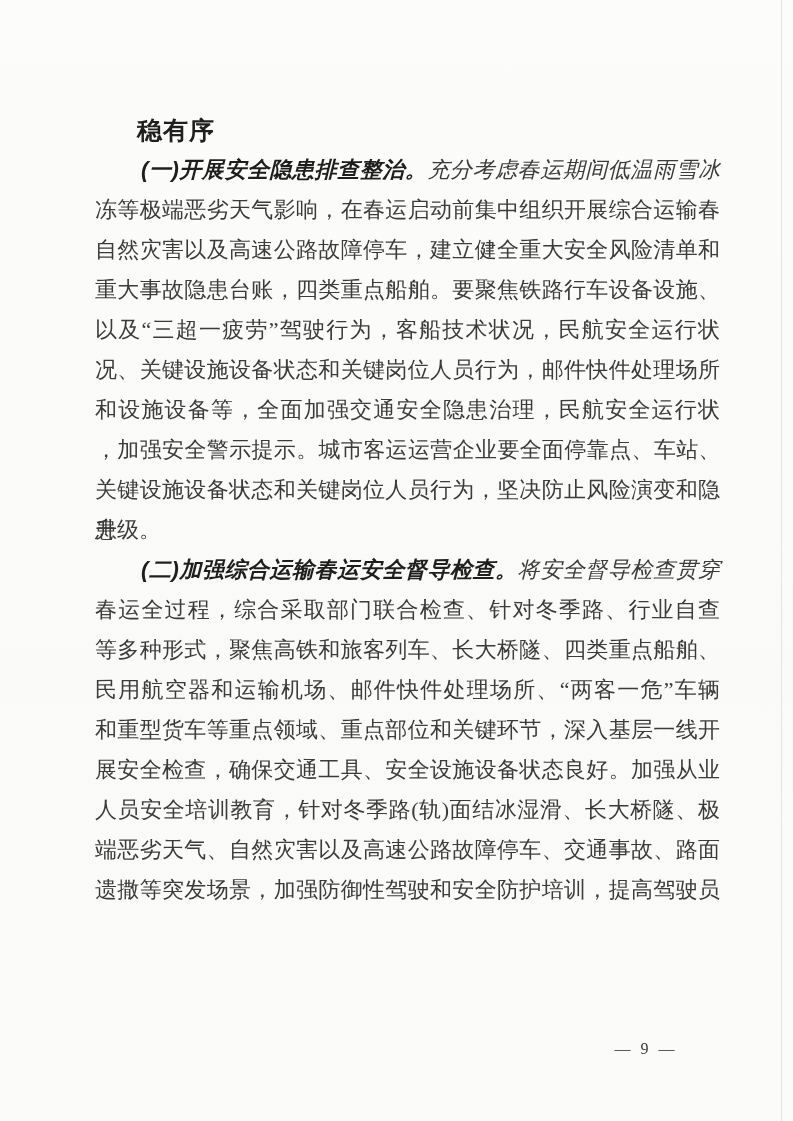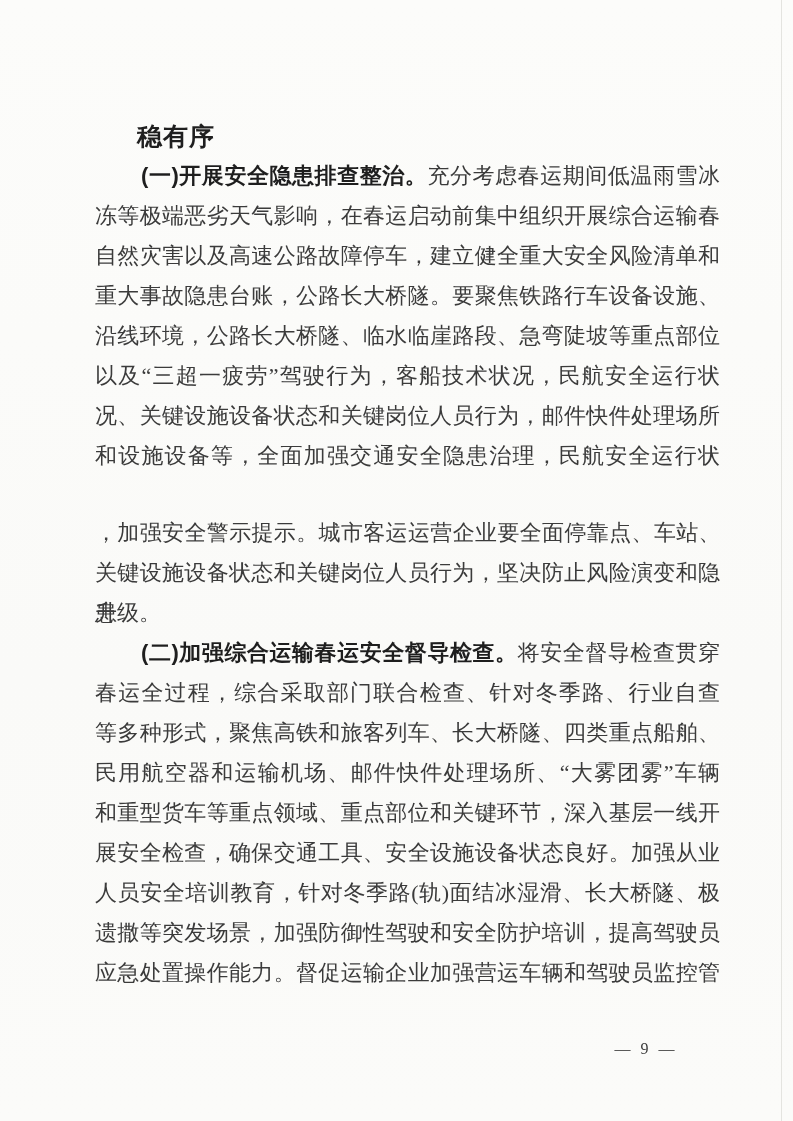--- a/index.html
+++ b/index.html
@@ -24,42 +24,42 @@
     position: absolute;
     top: 0;
     bottom: 0;
     right: 11px;
     width: 1px;
     background: #e4e4e0;
   }
   .text-block {
     position: absolute;
     left: 95px;
-    top: 116px;
+    top: 110px;
     width: 625px;
   }
   .line {
     height: 40px;
     line-height: 40px;
     font-size: 22px;
     color: #3b3b3b;
     text-align: left;
   }
   .line.full {
     text-align: justify;
     text-align-last: justify;
   }
   .line.tight {
     letter-spacing: -0.6px;
-    margin-top: 37px;
   }
   .line.para-first {
     text-indent: 46px;
     text-align: justify;
     text-align-last: justify;
+    font-style: italic;
   }
   .line.cont-heading {
     text-indent: 42px;
   }
   .cont-heading .heiti {
     font-family: "Liberation Sans", "DejaVu Sans", sans-serif;
     font-weight: 700;
     font-size: 25px;
     color: #1f1f1f;
     letter-spacing: 1px;
@@ -88,35 +88,34 @@
   <div class="scan-edge"></div>
 
   <div class="text-block">
 
     <div class="line cont-heading"><span class="heiti">稳有序</span></div>
 
     <div class="line para-first"><span class="clause-head">(一)开展安全隐患排查整治。</span><span>充分考虑春运期间低温雨雪冰</span></div>
 
     <div class="line full">冻等极端恶劣天气影响，在春运启动前集中组织开展综合运输春</div>
     <div class="line full">自然灾害以及高速公路故障停车，建立健全重大安全风险清单和</div>
-    <div class="line full">重大事故隐患台账，公路长大桥隧。要聚焦铁路行车设备设施、</div>
-    <div class="line full">沿线环境，公路长大桥隧、临水临崖路段、急弯陡坡等重点部位</div>
+    <div class="line full">重大事故隐患台账，四类重点船舶。要聚焦铁路行车设备设施、</div>
     <div class="line full">以及“三超一疲劳”驾驶行为，客船技术状况，民航安全运行状</div>
     <div class="line full">况、关键设施设备状态和关键岗位人员行为，邮件快件处理场所</div>
     <div class="line full">和设施设备等，全面加强交通安全隐患治理，民航安全运行状</div>
     <div class="line full tight">，加强安全警示提示。城市客运运营企业要全面停靠点、车站、</div>
     <div class="line full">关键设施设备状态和关键岗位人员行为，坚决防止风险演变和隐患</div>
     <div class="line">升级。</div>
 
     <div class="line para-first"><span class="clause-head">(二)加强综合运输春运安全督导检查。</span><span>将安全督导检查贯穿</span></div>
 
     <div class="line full">春运全过程，综合采取部门联合检查、针对冬季路、行业自查</div>
     <div class="line full">等多种形式，聚焦高铁和旅客列车、长大桥隧、四类重点船舶、</div>
-    <div class="line full">民用航空器和运输机场、邮件快件处理场所、“大雾团雾”车辆</div>
+    <div class="line full">民用航空器和运输机场、邮件快件处理场所、“两客一危”车辆</div>
     <div class="line full">和重型货车等重点领域、重点部位和关键环节，深入基层一线开</div>
     <div class="line full">展安全检查，确保交通工具、安全设施设备状态良好。加强从业</div>
     <div class="line full">人员安全培训教育，针对冬季路(轨)面结冰湿滑、长大桥隧、极</div>
+    <div class="line full">端恶劣天气、自然灾害以及高速公路故障停车、交通事故、路面</div>
     <div class="line full">遗撒等突发场景，加强防御性驾驶和安全防护培训，提高驾驶员</div>
-    <div class="line full">应急处置操作能力。督促运输企业加强营运车辆和驾驶员监控管</div>
   </div>
 
   <div class="page-number">— 9 —</div>
 </div>
 
 </body></html>

